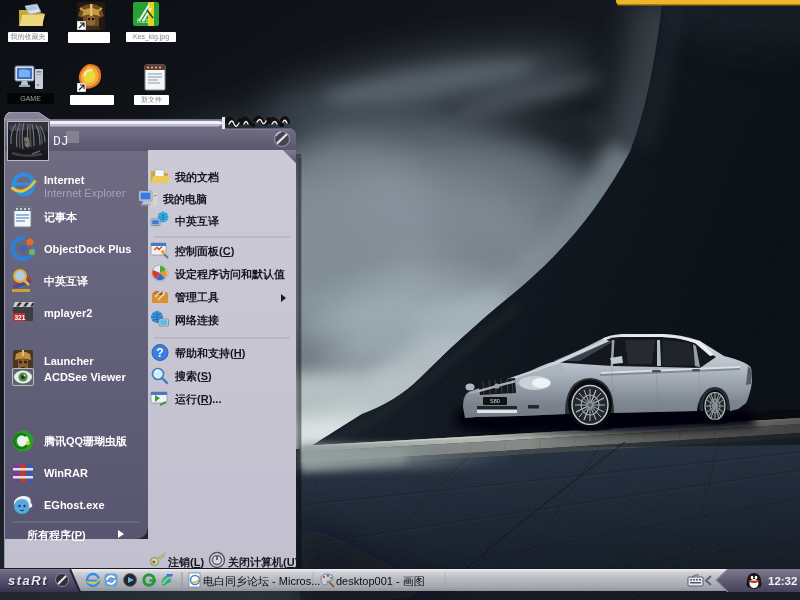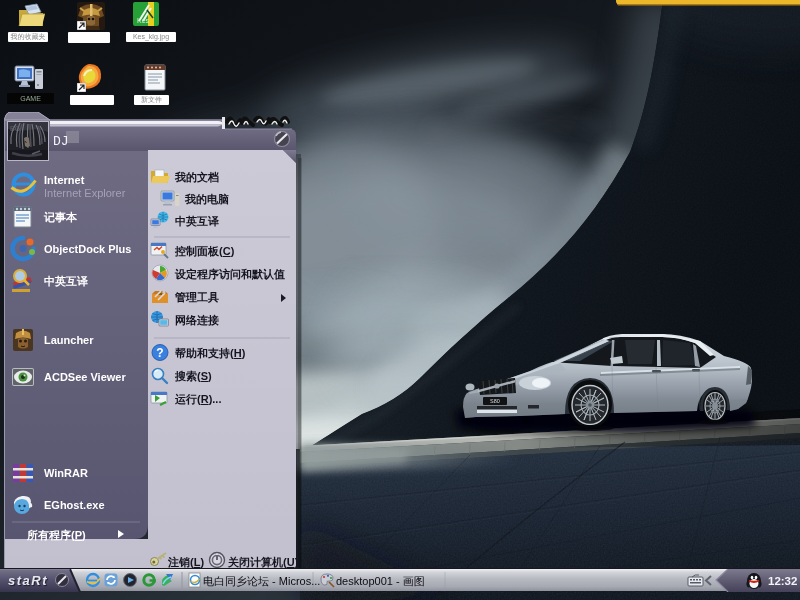--- a/index.html
+++ b/index.html
@@ -444,21 +444,35 @@
 <div class="mi lt" style="left:6px;top:155px;width:138px;height:30px">
 <svg width="27" height="27" viewBox="0 0 27 27">
           <path d="M3,16 L20,10 L22,15 L5,21 Z" fill="#c23030"></path>
           <path d="M3,19 L20,13 L21,16 L4,22 Z" fill="#3054b0"></path>
           <path d="M2,22 h18 v3 h-18 Z" fill="#d0a030"></path>
           <circle cx="10" cy="9" r="6" fill="#b8d8f0" opacity="0.9" stroke="#e8b830" stroke-width="2"></circle>
           <path d="M14,13 L19,18" stroke="#e8b830" stroke-width="2.5"></path>
         </svg>
 <span class="tx" style="top:8px">中英互译</span>
 </div>
-<div class="mi lt" style="left:6px;top:215px;width:138px;height:30px">
+<div class="mi lt" style="left:6px;top:187px;width:138px;height:30px">
+<svg width="27" height="27" viewBox="0 0 27 27">
+          <rect x="3" y="8" width="20" height="14" rx="1" fill="#3a3d42"></rect>
+          <path d="M3,8 L23,8 L25,3 L5,3 Z" fill="#caccd0"></path>
+          <g fill="#26282c">
+            <path d="M6,7.5 L9,3.5 L12,3.5 L9,7.5 Z"></path>
+            <path d="M13,7.5 L16,3.5 L19,3.5 L16,7.5 Z"></path>
+            <path d="M20,7.5 L23,3.5 L24.6,3.6 L23,7.5 Z"></path>
+          </g>
+          <rect x="3" y="14" width="12" height="8" fill="#c03028"></rect>
+          <text x="4.5" y="21" font-size="6.5" fill="#fff" font-family="Liberation Sans">321</text>
+        </svg>
+<span class="tx" style="top:8px">mplayer2</span>
+</div>
+<div class="mi lt" style="left:6px;top:236px;width:138px;height:30px">
 <svg width="26" height="26" viewBox="0 0 26 26">
           <rect x="3" y="2" width="20" height="22" rx="2" fill="#4a3520"></rect>
           <path d="M6,6 q7,-5 14,0 l1,6 q-8,-3 -16,0 Z" fill="#c09040"></path>
           <path d="M8,12 q5,-2 10,0 l0,8 q-5,3 -10,0 Z" fill="#8a6030"></path>
           <circle cx="10.5" cy="14" r="1.5" fill="#2a1c10"></circle>
           <circle cx="15.5" cy="14" r="1.5" fill="#2a1c10"></circle>
           <path d="M11,19 q2,1.5 4,0" stroke="#2a1c10" stroke-width="1" fill="none"></path>
           <path d="M12,2 h2 v6 h-2 Z" fill="#e8c060"></path>
         </svg>
 <span class="tx" style="top:7px">Launcher</span>
@@ -467,20 +481,29 @@
 <svg width="26" height="26" viewBox="0 0 26 26">
           <rect x="2" y="4" width="22" height="18" rx="2" fill="#b8bcc0"></rect>
           <rect x="3" y="5" width="20" height="16" rx="1" fill="#60646a"></rect>
           <ellipse cx="13" cy="13" rx="9" ry="6.5" fill="#e8ece8"></ellipse>
           <circle cx="13" cy="13" r="4.5" fill="#4a9040"></circle>
           <circle cx="13" cy="13" r="2" fill="#183018"></circle>
           <circle cx="14.5" cy="11.5" r="1" fill="#d8e8d0"></circle>
         </svg>
 <span class="tx" style="top:7px">ACDSee Viewer</span>
 </div>
+<div class="mi lt" style="left:6px;top:316px;width:138px;height:30px">
+<svg width="26" height="26" viewBox="0 0 26 26">
+          <circle cx="13" cy="13" r="10.5" fill="#28a028"></circle>
+          <circle cx="13" cy="13" r="6" fill="#e8f8e8"></circle>
+          <path d="M16,8 a7,7 0 1 0 1,9" fill="none" stroke="#1a7a1a" stroke-width="2.5"></path>
+          <circle cx="18" cy="15" r="2" fill="#e8d020"></circle>
+        </svg>
+<span class="tx" style="top:7px">腾讯QQ珊瑚虫版</span>
+</div>
 <div class="mi lt" style="left:6px;top:348px;width:138px;height:30px">
 <svg width="26" height="26" viewBox="0 0 26 26">
           <rect x="3" y="4" width="6" height="18" fill="#7a3ba0"></rect>
           <rect x="10" y="4" width="6" height="18" fill="#c03838"></rect>
           <rect x="17" y="4" width="6" height="18" fill="#3858b8"></rect>
           <rect x="3" y="8" width="20" height="2.5" fill="#e8e4d8"></rect>
           <rect x="3" y="16" width="20" height="2.5" fill="#e8e4d8"></rect>
         </svg>
 <span class="tx" style="top:7px">WinRAR</span>
 </div>
@@ -501,21 +524,21 @@
 
 <div class="mi rt" style="left:146px;top:55px;width:146px;height:20px">
 <svg width="20" height="19" viewBox="0 0 20 19">
           <path d="M1,4 h6 l2,2 h9 v10 h-17 Z" fill="#d8a828"></path>
           <path d="M4,8 h9 v-3 h4" fill="none" stroke="#fff" stroke-width="0"></path>
           <rect x="5" y="3" width="9" height="8" fill="#f4f6f8" stroke="#9aa" stroke-width="0.5"></rect>
           <path d="M1,16 L3,9 h17 l-2.5,7 Z" fill="#edc95c"></path>
         </svg>
 <span class="tx rb" style="top:4px">我的文档</span>
 </div>
-<div class="mi rt" style="left:156px;top:77px;width:146px;height:20px">
+<div class="mi rt" style="left:134px;top:77px;width:146px;height:20px">
 <svg width="20" height="19" viewBox="0 0 20 19">
           <rect x="1" y="2" width="13" height="10" rx="1" fill="#c8d2e0" stroke="#788" stroke-width="0.6"></rect>
           <rect x="2.5" y="3.5" width="10" height="7" fill="#3a7ae0"></rect>
           <path d="M5,12 h5 l1,3 h-7 Z" fill="#b8c2d0"></path>
           <rect x="3" y="15" width="9" height="1.5" fill="#98a2b0"></rect>
           <rect x="15" y="4" width="4.5" height="13" rx="0.8" fill="#d8d4c8"></rect>
           <rect x="16" y="6" width="2.5" height="1" fill="#888"></rect>
         </svg>
 <span class="tx rb" style="top:4px">我的电脑</span>
 </div>

